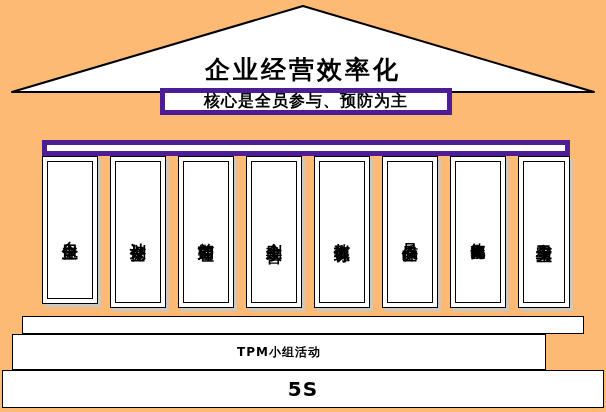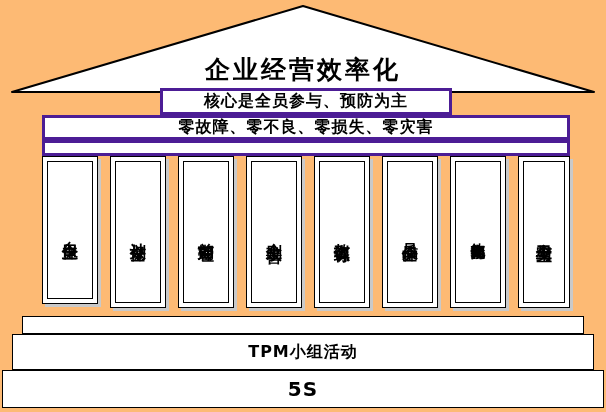--- a/index.html
+++ b/index.html
@@ -39,21 +39,21 @@
     font-weight: bold;
     letter-spacing: 3px;
     color: #000;
     white-space: nowrap;
   }
 
   
   .band {
     position: absolute;
     box-sizing: border-box;
-    border: 3px solid #4c1d95;
+    border: 5px solid #4c1d95;
     background: #ffffff;
     display: flex;
     align-items: center;
     justify-content: center;
     font-weight: bold;
     color: #000;
     white-space: nowrap;
   }
   .band-1 {
     left: 160px;
@@ -139,23 +139,23 @@
   }
   .step-top {
     left: 22px;
     top: 316px;
     width: 562px;
     height: 18px;
   }
   .step-mid {
     left: 12px;
     top: 334px;
-    width: 582px;
+    width: 534px;
     height: 36px;
-    font-size: 16px;
+    font-size: 12px;
     letter-spacing: 1px;
   }
   .step-bot {
     left: 2px;
     top: 370px;
     width: 602px;
     height: 38px;
     font-size: 20px;
     letter-spacing: 1px;
   }
@@ -167,21 +167,20 @@
 
   <div class="roof">
     <svg width="586" height="92" viewBox="0 0 586 92" xmlns="http://www.w3.org/2000/svg">
       <polygon points="293,2 584,88 2,88" fill="#ffffff" stroke="#000000" stroke-width="2" stroke-linejoin="round"></polygon>
     </svg>
   </div>
 
   <div class="pediment-title">企业经营效率化</div>
 
   <div class="band band-1">核心是全员参与、预防为主</div>
-  <div class="band band-2">零故障、零不良、零损失、零灾害</div>
   <div class="band band-3"></div>
 
   <div class="columns">
 
     <div class="column" style="left:0px;   width:56px; height:148px;">
       <div class="col-inner">
         <span class="col-text">自主保全</span>
       </div>
     </div>
 

